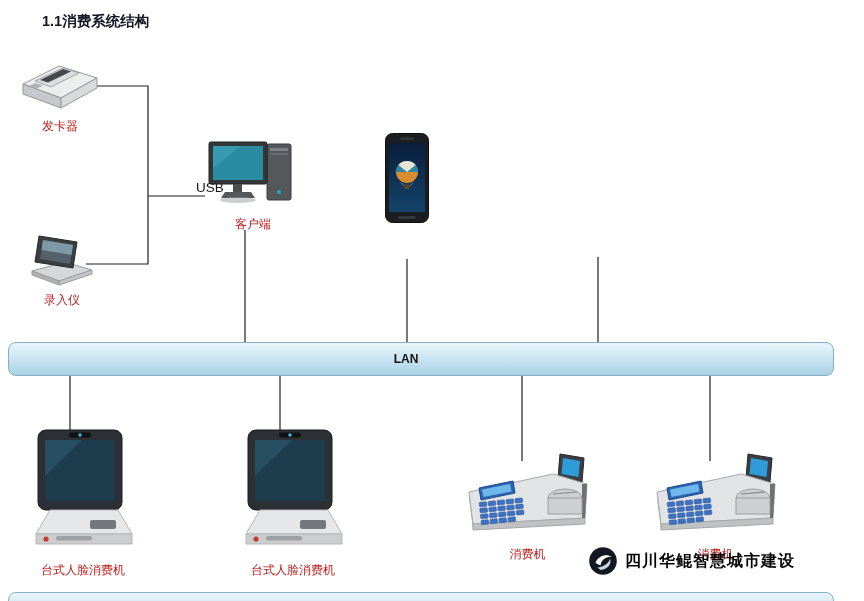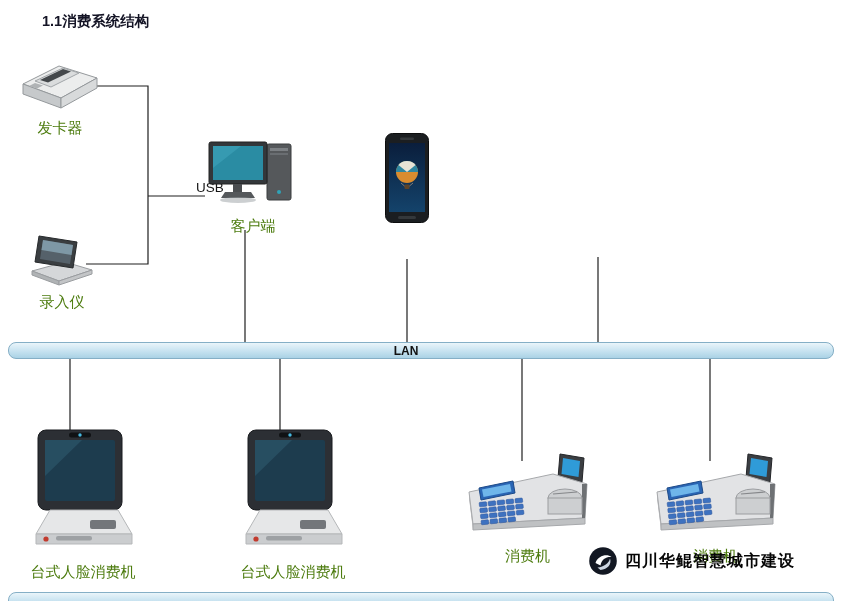--- a/index.html
+++ b/index.html
@@ -5,26 +5,26 @@
   * { margin:0; padding:0; box-sizing:border-box; }
   html,body { background:#ffffff; }
   body { font-family:"Liberation Sans","DejaVu Sans",sans-serif; }
   .canvas { position:relative; width:864px; height:601px; background:#fff; overflow:hidden; }
 
   .title { position:absolute; left:14px; top:12px; font-size:14.5px; font-weight:700; color:#141425;margin-left:28px; }
 
   .connectors { position:absolute; left:0; top:0; width:864px; height:601px; pointer-events:none; }
 
   .node { position:absolute; text-align:center; }
-  .node .label { font-size:15px; color:#4d7c0f; margin-top:3px; line-height:1.25; }
+  .node .label { font-size:12px; color:#b91c1c; margin-top:3px; line-height:1.25; }
   .node .label.gap-label { }
 
   .usb-label { position:absolute; left:166px; top:180px; font-size:13.5px; color:#161616;margin-left:30px; }
 
-  .bus { position:absolute; left:8px; width:826px; height:17px; border-radius:8px;
+  .bus { position:absolute; left:8px; width:826px; height:34px; border-radius:8px;
          background:linear-gradient(180deg,#eaf5fa 0%,#c6e2f0 55%,#aad2e5 100%);
          border:1px solid #85afc6;
          display:flex; align-items:center; justify-content:center; }
   .bus .bus-label { font-size:12px; font-weight:700; color:#111; padding-right:30px; }
   .lan-bus { top:342px; }
   .bottom-bus { top:592px; }
 
   .watermark { position:absolute; left:588px; top:546px; display:flex; align-items:center; gap:7px; }
   .watermark .wm-text { font-size:16px; font-weight:700; color:#060606; letter-spacing:1px; white-space:nowrap;font-family:Liberation Serif, serif; }
 

